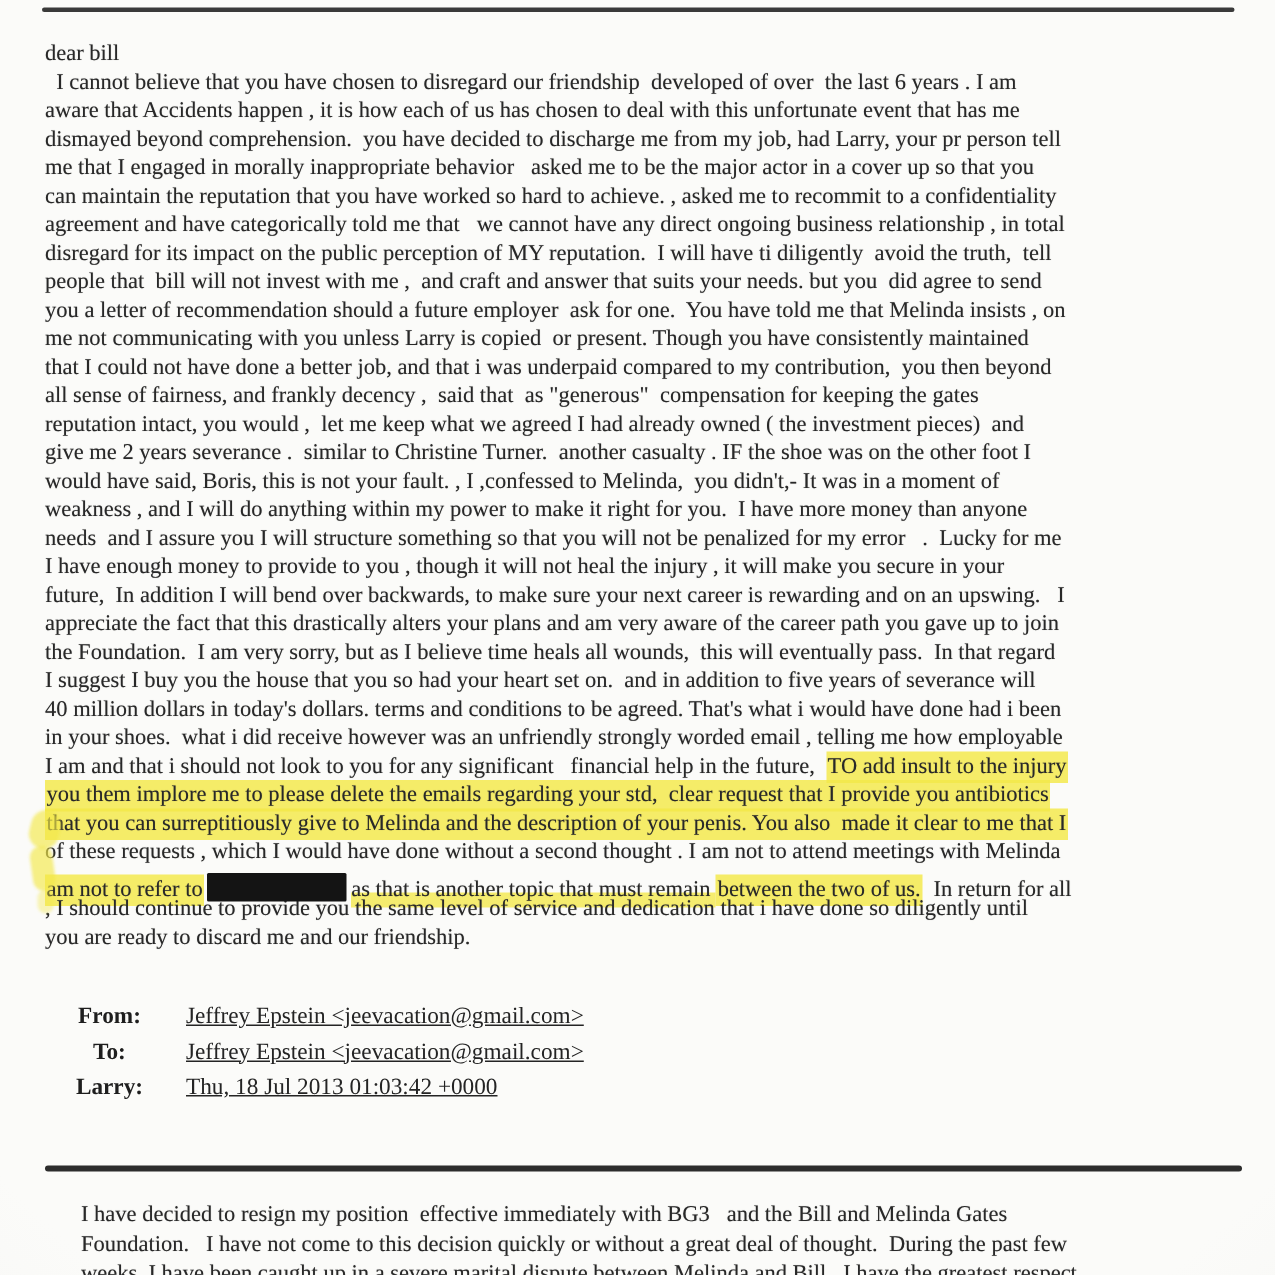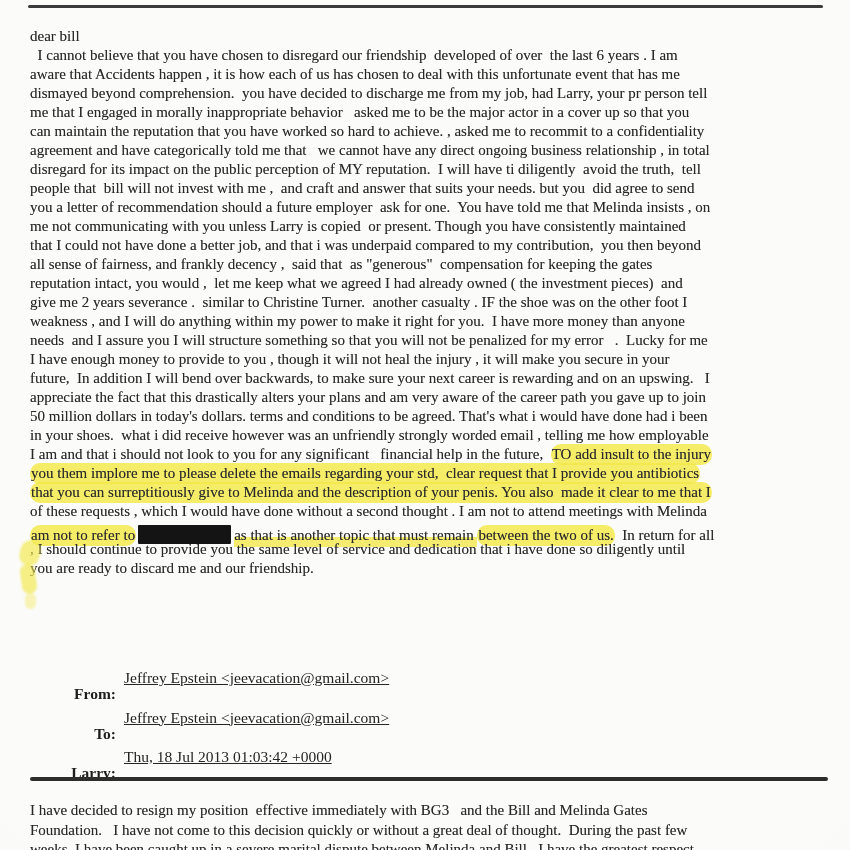--- a/index.html
+++ b/index.html
@@ -18,21 +18,21 @@
     background:#3a3a3a;border-radius:2px;
   }
   .letter-body{
     position:absolute;top:27px;left:30px;width:800px;
     font-size:15px;line-height:19px;color:#282828;
     text-shadow:0 0 .6px rgba(60,60,60,.45);
   }
   .line{white-space:pre;height:19px;}
   .hl{
     background:rgba(243,232,72,.82);
-    padding:2px 1px 3px 1px;border-radius:10px;
+    padding:2px 1px 3px 1px;border-radius:0;
   }
   .hl-low{
     background-image:linear-gradient(rgba(243,232,72,.78),rgba(243,232,72,.78));
     background-repeat:no-repeat;background-size:100% 60%;background-position:0 135%;
     padding:2px 0 4px 0;
   }
   .redact{
     display:inline-block;width:93px;height:19px;background:#141414;
     transform:translateY(4px);margin:0 3px 0 2px;border-radius:1px;
   }
@@ -40,32 +40,32 @@
     position:absolute;background:rgba(243,232,72,.65);filter:blur(1px);
   }
   .swipe.s1{left:20px;top:540px;width:20px;height:26px;border-radius:10px;transform:rotate(14deg);}
   .swipe.s2{left:21px;top:564px;width:15px;height:30px;border-radius:8px;transform:rotate(-8deg);}
   .swipe.s3{left:25px;top:593px;width:11px;height:16px;border-radius:6px;opacity:.6;}
   .email-headers{
     position:absolute;top:666px;left:30px;width:560px;
     font-size:15.5px;line-height:23.5px;
   }
   .hdr-row{display:flex;}
-  .hdr-label{width:86px;text-align:right;font-weight:bold;color:#1e1e1e;flex:0 0 86px;margin-top:16px;}
+  .hdr-label{width:86px;text-align:center;font-weight:bold;color:#1e1e1e;flex:0 0 86px;}
   .hdr-value{padding-left:8px;color:#242424;white-space:pre;text-decoration:underline;}
   .section-divider{
     position:absolute;top:777px;left:30px;width:798px;height:4px;
     background:#2d2d2d;border-radius:2px;
   }
   .footer-paragraph{
     position:absolute;top:801px;left:30px;width:800px;
     font-size:15px;line-height:19.5px;color:#282828;
     text-shadow:0 0 .6px rgba(60,60,60,.45);
   }
-  .footer-paragraph .line{height:19.5px;}
+  .footer-paragraph .line{height:19.5px;margin-left:24px;}
 </style>
 </head>
 <body>
 
 <div class="page">
   <div class="top-rule"></div>
 
   <div class="letter-body" id="letter-body">
       <div class="line"><span>dear bill</span></div>
       <div class="line"><span>  I cannot believe that you have chosen to disregard our friendship  developed of over  the last 6 years . I am</span></div>
@@ -75,26 +75,29 @@
       <div class="line"><span>can maintain the reputation that you have worked so hard to achieve. , asked me to recommit to a confidentiality</span></div>
       <div class="line"><span>agreement and have categorically told me that   we cannot have any direct ongoing business relationship , in total</span></div>
       <div class="line"><span>disregard for its impact on the public perception of MY reputation.  I will have ti diligently  avoid the truth,  tell</span></div>
       <div class="line"><span>people that  bill will not invest with me ,  and craft and answer that suits your needs. but you  did agree to send</span></div>
       <div class="line"><span>you a letter of recommendation should a future employer  ask for one.  You have told me that Melinda insists , on</span></div>
       <div class="line"><span>me not communicating with you unless Larry is copied  or present. Though you have consistently maintained</span></div>
       <div class="line"><span>that I could not have done a better job, and that i was underpaid compared to my contribution,  you then beyond</span></div>
       <div class="line"><span>all sense of fairness, and frankly decency ,  said that  as "generous"  compensation for keeping the gates</span></div>
       <div class="line"><span>reputation intact, you would ,  let me keep what we agreed I had already owned ( the investment pieces)  and</span></div>
       <div class="line"><span>give me 2 years severance .  similar to Christine Turner.  another casualty . IF the shoe was on the other foot I</span></div>
+      <div class="line"><span>would have said, Boris, this is not your fault. , I ,confessed to Melinda,  you didn't,- It was in a moment of</span></div>
       <div class="line"><span>weakness , and I will do anything within my power to make it right for you.  I have more money than anyone</span></div>
       <div class="line"><span>needs  and I assure you I will structure something so that you will not be penalized for my error   .  Lucky for me</span></div>
       <div class="line"><span>I have enough money to provide to you , though it will not heal the injury , it will make you secure in your</span></div>
       <div class="line"><span>future,  In addition I will bend over backwards, to make sure your next career is rewarding and on an upswing.   I</span></div>
       <div class="line"><span>appreciate the fact that this drastically alters your plans and am very aware of the career path you gave up to join</span></div>
-      <div class="line"><span>50 million dollars in today's dollars. terms and conditions to be agreed. That's what i would have done had i been</span></div>
+      <div class="line"><span>the Foundation.  I am very sorry, but as I believe time heals all wounds,  this will eventually pass.  In that regard</span></div>
+      <div class="line"><span>I suggest I buy you the house that you so had your heart set on.  and in addition to five years of severance will</span></div>
+      <div class="line"><span>40 million dollars in today's dollars. terms and conditions to be agreed. That's what i would have done had i been</span></div>
       <div class="line"><span>in your shoes.  what i did receive however was an unfriendly strongly worded email , telling me how employable</span></div>
       <div class="line"><span>I am and that i should not look to you for any significant   financial help in the future,  </span><span class="hl">TO add insult to the injury</span></div>
       <div class="line"><span class="hl">you them implore me to please delete the emails regarding your std,  clear request that I provide you antibiotics</span></div>
       <div class="line"><span class="hl">that you can surreptitiously give to Melinda and the description of your penis. You also  made it clear to me that I</span></div>
       <div class="line"><span>of these requests , which I would have done without a second thought . I am not to attend meetings with Melinda</span></div>
       <div class="line"><span class="hl">am not to refer to</span><span class="redact"></span><span class="hl-low">as that is another topic that must remain </span><span class="hl">between the two of us.</span><span>  In return for all</span></div>
       <div class="line"><span>, I should continue to provide you the same level of service and dedication that i have done so diligently until</span></div>
       <div class="line"><span>you are ready to discard me and our friendship.</span></div>
     </div>
 

